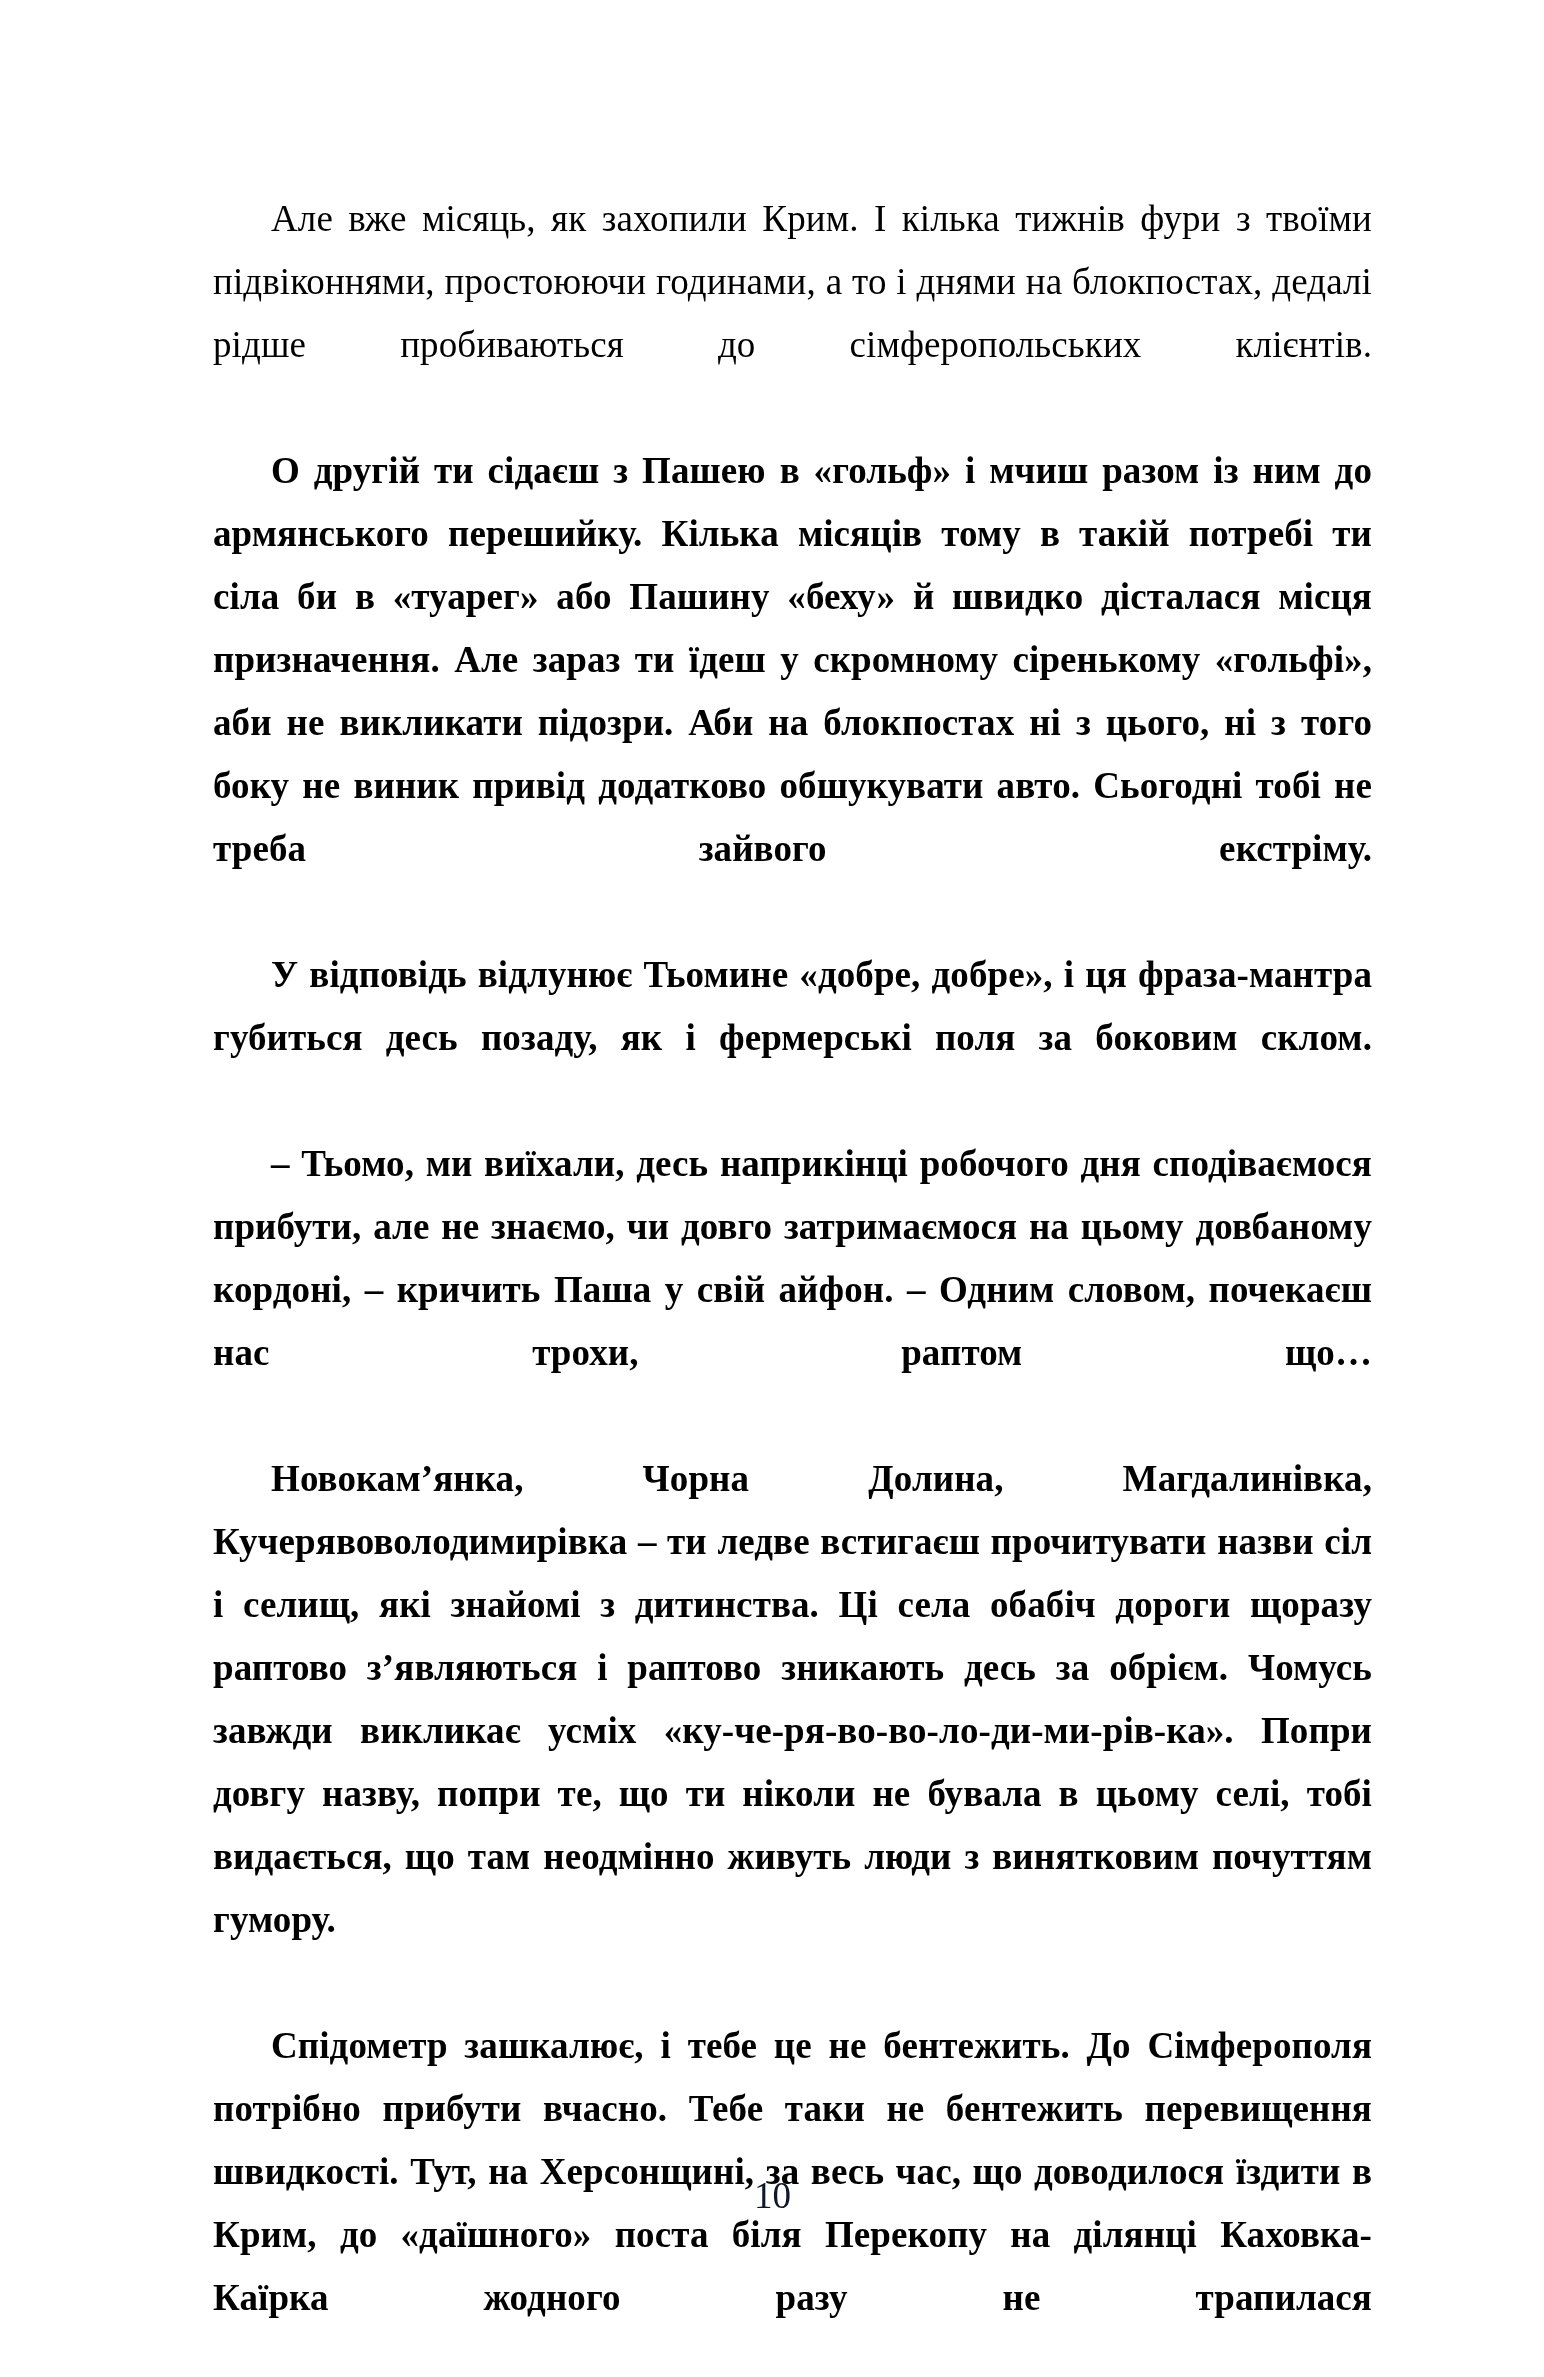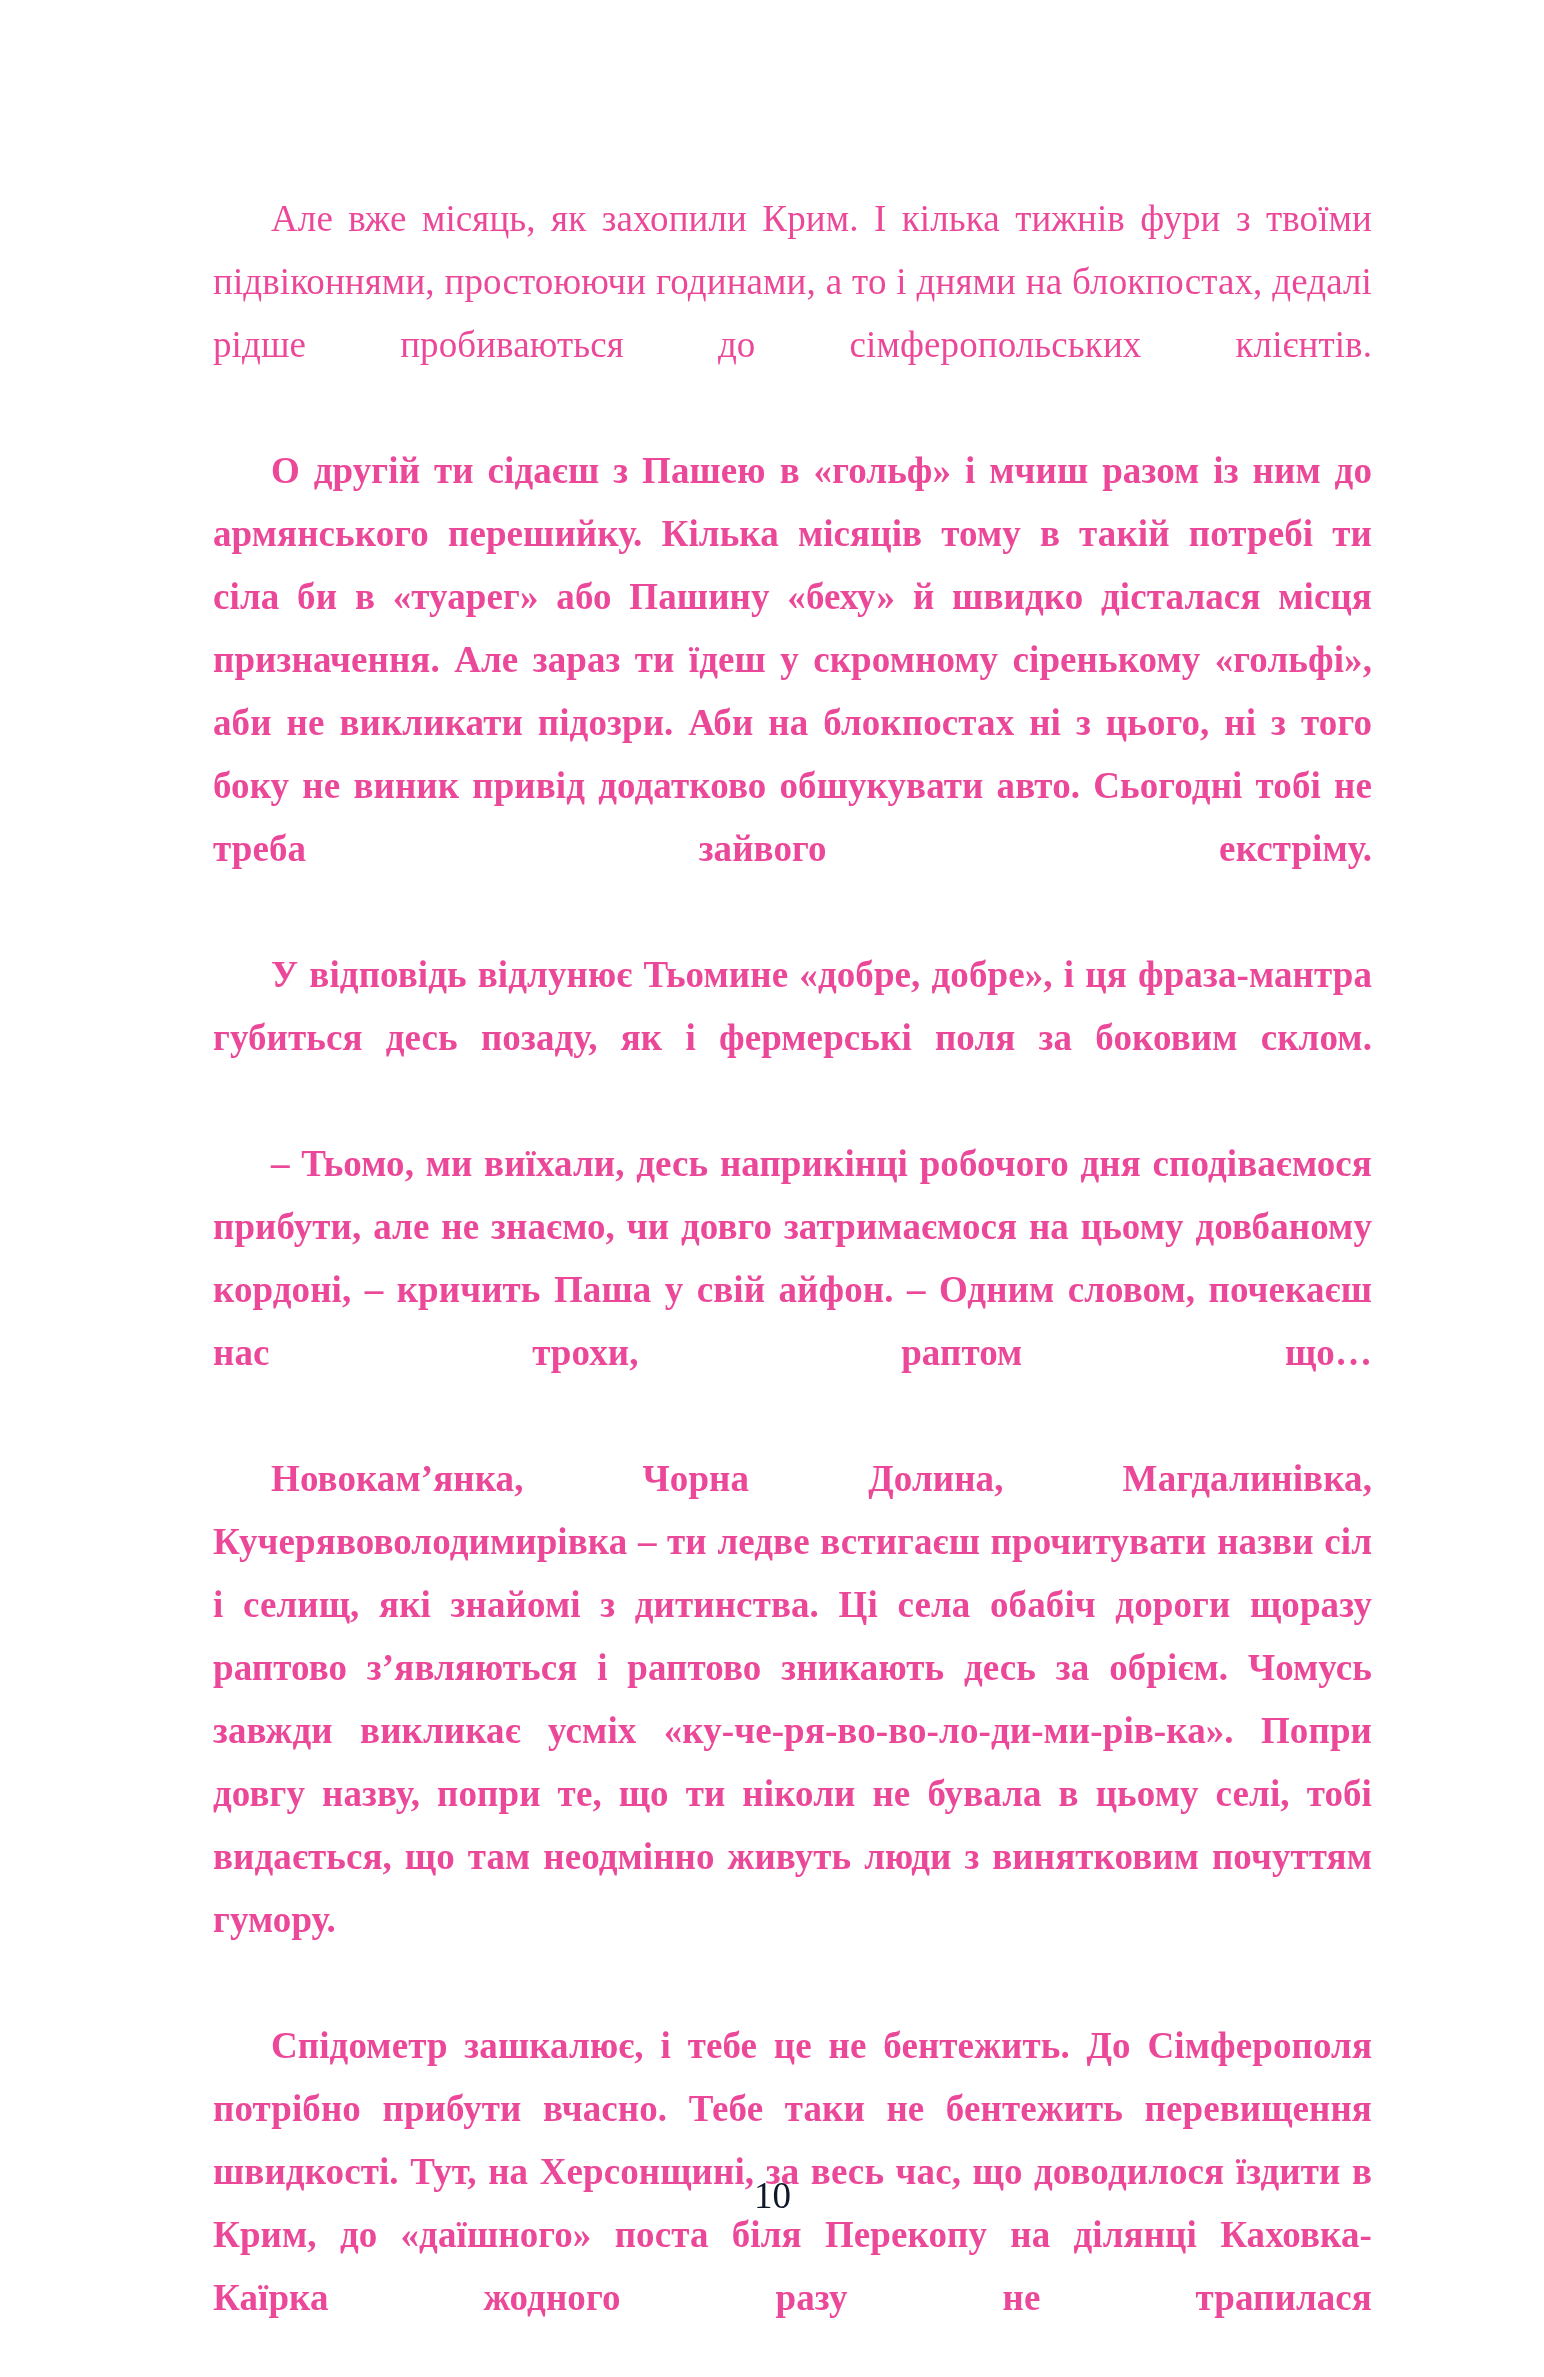--- a/index.html
+++ b/index.html
@@ -29,21 +29,21 @@
     top: 187px;
     width: 1159px;
   }
 
   .para {
     margin: 0;
     text-indent: 58px;
     text-align: justify;
     font-size: 37px;
     line-height: 63px;
-    color: #ec4899;
+    color: #000000;
     letter-spacing: 0.1px;
     word-spacing: 0.4px;
     -webkit-font-smoothing: antialiased;
     hyphens: manual;
   }
 
   .para + .para {
     margin-top: 0;
     font-weight: bold;
   }

